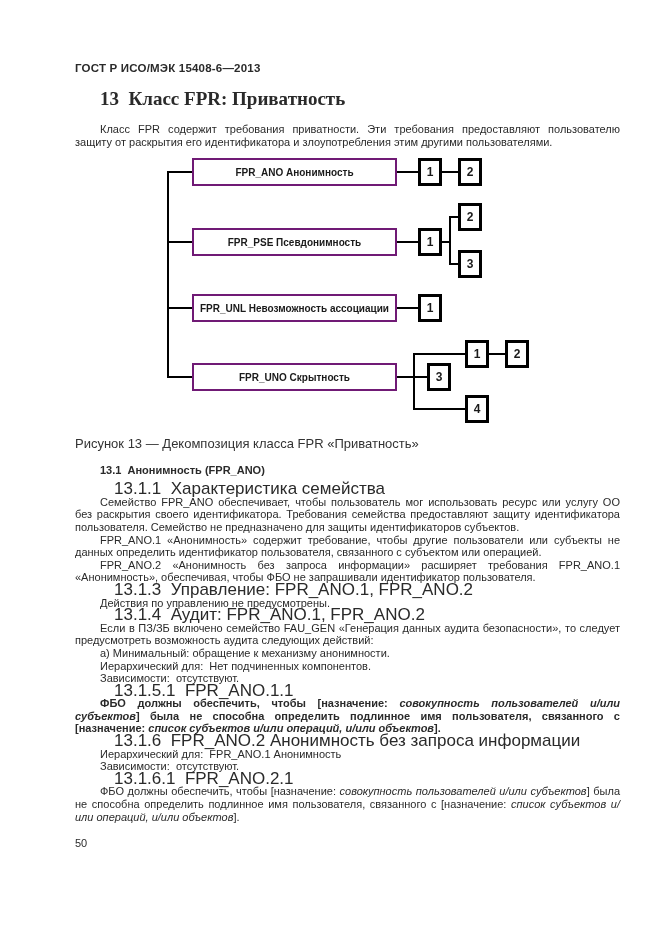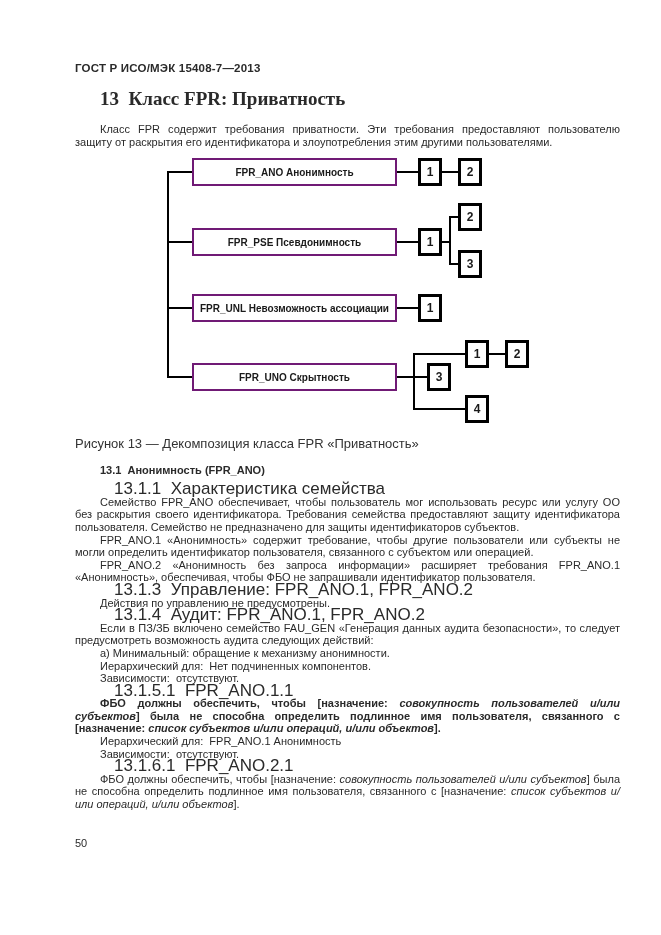--- a/index.html
+++ b/index.html
@@ -39,21 +39,21 @@
   .req{font-weight:bold;}
   .req i, .reqn i{font-style:italic;}
   .page-number{position:absolute;left:75px;top:837px;font-size:11px;}
 </style>
 </head>
 <body>
 
 <div class="page">
   <div class="content">
 
-    <div class="doc-header">ГОСТ Р ИСО/МЭК 15408-7—2013</div>
+    <div class="doc-header">ГОСТ Р ИСО/МЭК 15408-6—2013</div>
 
     <div class="sec-title">13&nbsp; Класс FPR: Приватность</div>
 
     <p class="p intro">Класс FPR содержит требования приватности. Эти требования предоставляют пользователю защиту от раскрытия его идентификатора и злоупотребления этим другими пользователями.</p>
 
     <div class="diagram">
 
       <div class="vl" style="left:92px;top:17px;height:207px;"></div>
 
       <div class="hl" style="left:92px;top:17px;width:25px;"></div>
@@ -118,31 +118,32 @@
       <div class="cbox" style="left:390px;top:241px;">
           <span>4</span>
         </div>
     </div>
 
     <div class="caption">Рисунок 13 — Декомпозиция класса FPR «Приватность»</div>
 
     <div class="h2">13.1&nbsp; Анонимность (FPR_ANO)</div>
     <div class="h3">13.1.1&nbsp; Характеристика семейства</div>
     <p class="p">Семейство FPR_ANO обеспечивает, чтобы пользователь мог использовать ресурс или услугу ОО без раскрытия своего идентификатора. Требования семейства предоставляют защиту идентификатора пользователя. Семейство не предназначено для защиты идентификаторов субъектов.</p>
-    <p class="p">FPR_ANO.1 «Анонимность» содержит требование, чтобы другие пользователи или субъекты не могли определить идентификатор пользователя, связанного с субъектом или операцией.</p>
+    <p class="p">FPR_ANO.1 «Анонимность» содержит требование, чтобы другие пользователи или субъекты не данных определить идентификатор пользователя, связанного с субъектом или операцией.</p>
     <p class="p">FPR_ANO.2 «Анонимность без запроса информации» расширяет требования FPR_ANO.1 «Анонимность», обеспечивая, чтобы ФБО не запрашивали идентификатор пользователя.</p>
     <div class="h3">13.1.3&nbsp; Управление: FPR_ANO.1, FPR_ANO.2</div>
     <p class="p">Действия по управлению не предусмотрены.</p>
     <div class="h3">13.1.4&nbsp; Аудит: FPR_ANO.1, FPR_ANO.2</div>
     <p class="p">Если в ПЗ/ЗБ включено семейство FAU_GEN «Генерация данных аудита безопасности», то следует предусмотреть возможность аудита следующих действий:</p>
     <p class="p">а) Минимальный: обращение к механизму анонимности.</p>
     <p class="p">Иерархический для:&nbsp; Нет подчиненных компонентов.</p>
     <p class="p">Зависимости:&nbsp; отсутствуют.</p>
     <div class="h3">13.1.5.1&nbsp; FPR_ANO.1.1</div>
     <p class="p req"><span>ФБО должны обеспечить, чтобы [назначение: </span><i>совокупность пользователей и/или субъектов</i><span>] была не способна определить подлинное имя пользователя, связанного с [назначение: </span><i>список субъектов и/или операций, и/или объектов</i><span>].</span></p>
+    <div class="h3">13.1.6&nbsp; FPR_ANO.2 Анонимность без запроса информации</div>
     <p class="p">Иерархический для:&nbsp; FPR_ANO.1 Анонимность</p>
     <p class="p">Зависимости:&nbsp; отсутствуют.</p>
     <div class="h3">13.1.6.1&nbsp; FPR_ANO.2.1</div>
     <p class="p reqn"><span>ФБО должны обеспечить, чтобы [назначение: </span><i>совокупность пользователей и/или субъектов</i><span>] была не способна определить подлинное имя пользователя, связанного с [назначение: </span><i>список субъектов и/или операций, и/или объектов</i><span>].</span></p>
 
   </div>
 
   <div class="page-number">50</div>
 </div>
 

